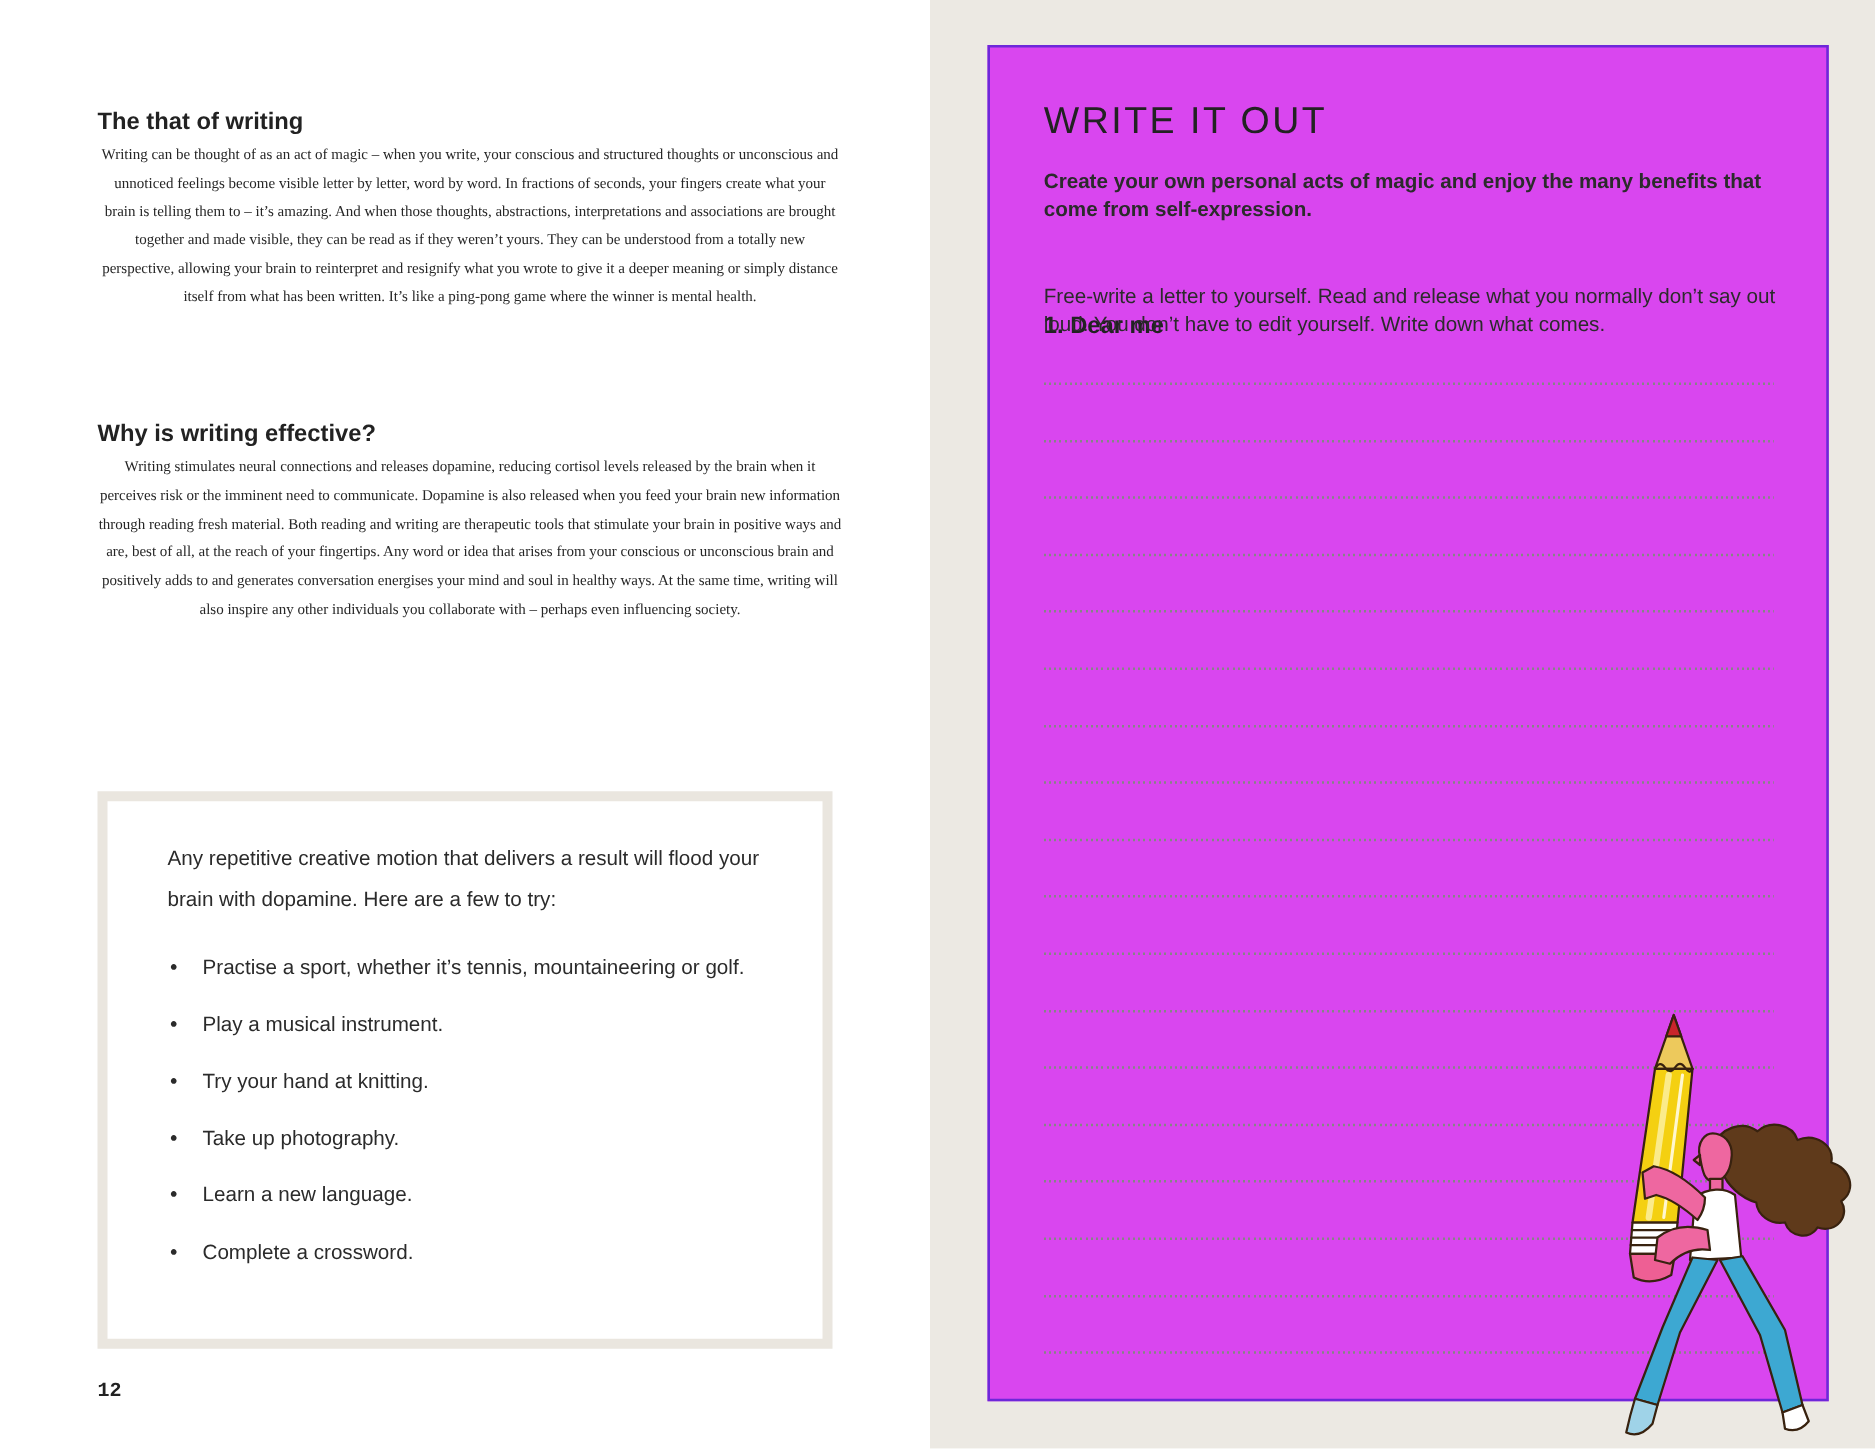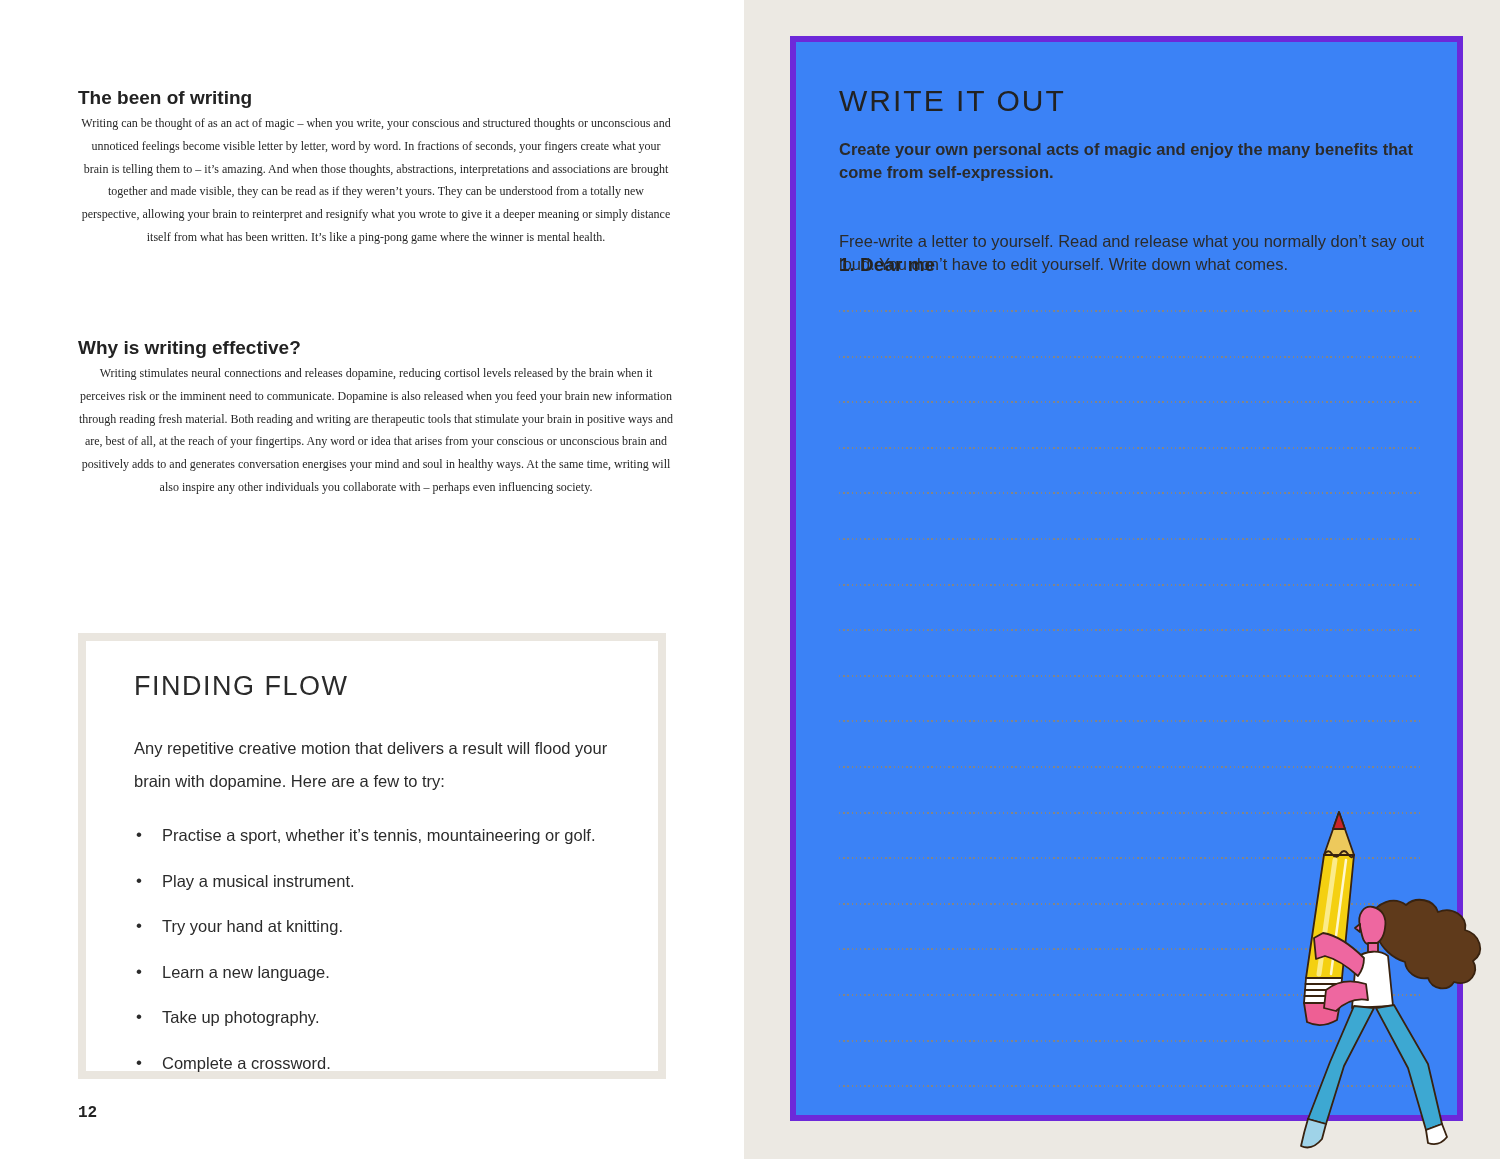--- a/index.html
+++ b/index.html
@@ -26,21 +26,21 @@
   .ff-intro { font-size:16.5px; line-height:33px; color:#2b2b2b; width:480px; margin-bottom:26px; }
   .ff-list { list-style:none; }
   .ff-list li { position:relative; padding-left:28px; font-size:16.5px; line-height:23px; margin-bottom:22.5px; color:#2b2b2b; }
   .ff-list li::before { content:"•"; position:absolute; left:2px; top:-1px; font-size:17px; color:#2b2b2b; }
 
   .page-num { position:absolute; left:0; top:1104px; font-family:Liberation Mono, monospace;
               font-weight:bold; font-size:16px; color:#222; }
 
   
   .panel { position:absolute; left:790px; top:36px; width:673px; height:1085px;
-           background:#3b82f6; border:6px solid #6d28d9; }
+           background:#d946ef; border:2px solid #6d28d9; }
   .rp-title { position:absolute; left:43px; top:42px; font-weight:300; font-size:30px;
               letter-spacing:2px; color:#222; }
   .rp-intro { position:absolute; left:43px; top:96px; width:586px; font-size:16.5px; line-height:23px; color:#2b2b2b;font-weight:bold; }
   .rp-ex-head { position:absolute; left:43px; top:176px; font-weight:bold; font-size:19px; color:#222;margin-top:36px; }
   .rp-ex-body { position:absolute; left:43px; top:188px; width:586px; font-size:16.5px; line-height:23px; color:#2b2b2b; }
 
   .lines-wrap { position:absolute; left:0; top:0; width:100%; height:100%; }
   .wline { position:absolute; left:43px; width:584px; height:2px;
            background-image:repeating-linear-gradient(90deg,#858585 0 1.5px, transparent 1.5px 4.2px); }
 
@@ -50,38 +50,37 @@
 </head>
 <body>
 
 <div id="stage">
 
   <div class="cream"></div>
 
   <div class="left-page">
 
     <div class="sec1">
-      <div class="lp-heading">The been of writing</div>
+      <div class="lp-heading">The that of writing</div>
       <div class="lp-body">Writing can be thought of as an act of magic – when you write, your conscious and structured thoughts or unconscious and unnoticed feelings become visible letter by letter, word by word. In fractions of seconds, your fingers create what your brain is telling them to – it’s amazing. And when those thoughts, abstractions, interpretations and associations are brought together and made visible, they can be read as if they weren’t yours. They can be understood from a totally new perspective, allowing your brain to reinterpret and resignify what you wrote to give it a deeper meaning or simply distance itself from what has been written. It’s like a ping-pong game where the winner is mental health.</div>
     </div>
 
     <div class="sec2">
       <div class="lp-heading">Why is writing effective?</div>
       <div class="lp-body">Writing stimulates neural connections and releases dopamine, reducing cortisol levels released by the brain when it perceives risk or the imminent need to communicate. Dopamine is also released when you feed your brain new information through reading fresh material. Both reading and writing are therapeutic tools that stimulate your brain in positive ways and are, best of all, at the reach of your fingertips. Any word or idea that arises from your conscious or unconscious brain and positively adds to and generates conversation energises your mind and soul in healthy ways. At the same time, writing will also inspire any other individuals you collaborate with – perhaps even influencing society.</div>
     </div>
 
     <div class="ff-box">
-      <div class="ff-title">FINDING FLOW</div>
       <div class="ff-intro">Any repetitive creative motion that delivers a result will flood your brain with dopamine. Here are a few to try:</div>
       <ul class="ff-list" id="ff-list">
           <li>Practise a sport, whether it’s tennis, mountaineering or golf.</li>
           <li>Play a musical instrument.</li>
           <li>Try your hand at knitting.</li>
+          <li>Take up photography.</li>
           <li>Learn a new language.</li>
-          <li>Take up photography.</li>
           <li>Complete a crossword.</li>
         </ul>
     </div>
 
     <div class="page-num">12</div>
   </div>
 
   <div class="panel">
     <div class="rp-title">WRITE IT OUT</div>
     <div class="rp-intro">Create your own personal acts of magic and enjoy the many benefits that come from self-expression.</div>

